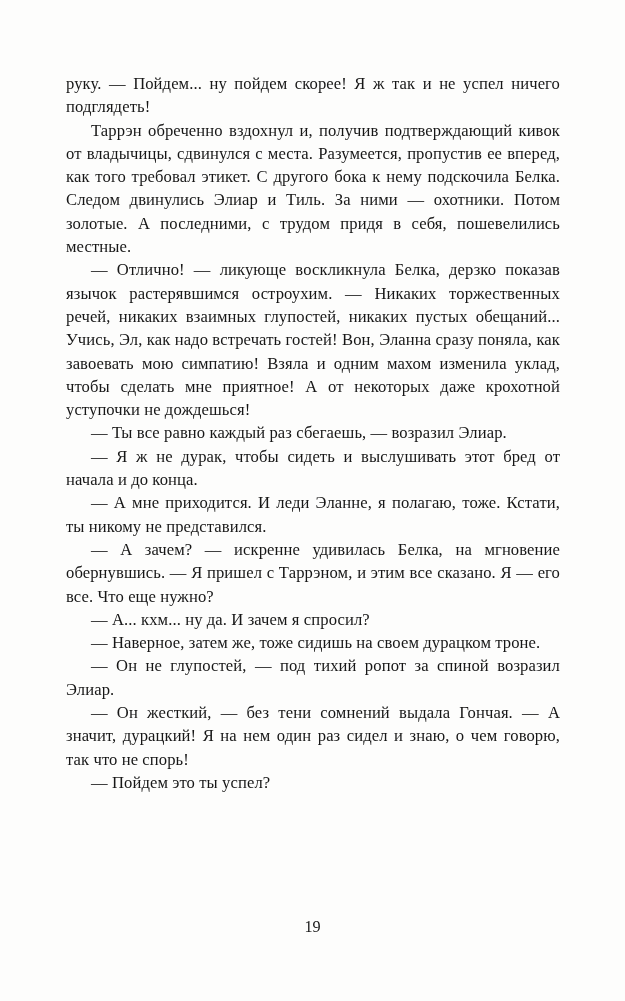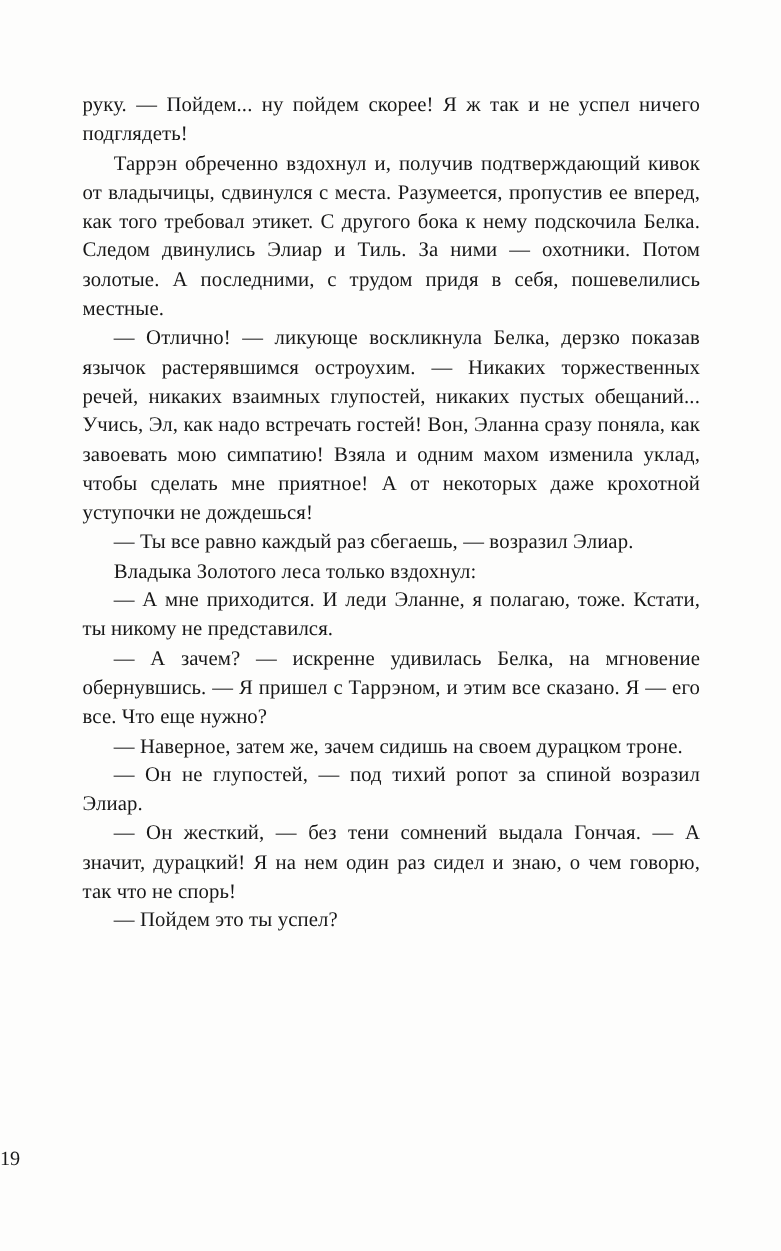--- a/index.html
+++ b/index.html
@@ -41,40 +41,41 @@
     text-indent: 25px;
   }
   p.cont {
     text-indent: 0;
   }
   #page-number {
     position: absolute;
     left: 0;
     right: 0;
     top: 918px;
-    text-align: left;
+    text-align: center;
     font-size: 16.2px;
     color: #1a1a1a;
     font-family: "Liberation Serif", "DejaVu Serif", serif;
   }
 </style>
 </head>
 <body>
 
 <div id="page">
 
   <div id="text-column">
     <p class="para cont">руку. — Пойдем... ну пойдем скорее! Я ж так и не успел ничего подглядеть!</p>
     <p class="para indent">Таррэн обреченно вздохнул и, получив подтверждающий кивок от владычицы, сдвинулся с места. Разумеется, пропустив ее вперед, как того требовал этикет. С другого бока к нему подскочила Белка. Следом двинулись Элиар и Тиль. За ними — охотники. Потом золотые. А последними, с трудом придя в себя, пошевелились местные.</p>
     <p class="para indent">— Отлично! — ликующе воскликнула Белка, дерзко показав язычок растерявшимся остроухим. — Никаких торжественных речей, никаких взаимных глупостей, никаких пустых обещаний... Учись, Эл, как надо встречать гостей! Вон, Эланна сразу поняла, как завоевать мою симпатию! Взяла и одним махом изменила уклад, чтобы сделать мне приятное! А от некоторых даже крохотной уступочки не дождешься!</p>
     <p class="para indent">— Ты все равно каждый раз сбегаешь, — возразил Элиар.</p>
-    <p class="para indent">Владыка Золотого леса только вздохнул:</p>
+    <p class="para indent">— Я ж не дурак, чтобы сидеть и выслушивать этот бред от начала и до конца.</p>
     <p class="para indent">— А мне приходится. И леди Эланне, я полагаю, тоже. Кстати, ты никому не представился.</p>
     <p class="para indent">— А зачем? — искренне удивилась Белка, на мгновение обернувшись. — Я пришел с Таррэном, и этим все сказано. Я — его все. Что еще нужно?</p>
-    <p class="para indent">— Наверное, затем же, зачем сидишь на своем дурацком троне.</p>
+    <p class="para indent">— А... кхм... ну да. И зачем я спросил?</p>
+    <p class="para indent">— Наверное, затем же, тоже сидишь на своем дурацком троне.</p>
     <p class="para indent">— Он не глупостей, — под тихий ропот за спиной возразил Элиар.</p>
     <p class="para indent">— Он жесткий, — без тени сомнений выдала Гончая. — А значит, дурацкий! Я на нем один раз сидел и знаю, о чем говорю, так что не спорь!</p>
     <p class="para indent">— Пойдем это ты успел?</p>
   </div>
 
   <div id="page-number">19</div>
 
 </div>
 
 </body></html>

